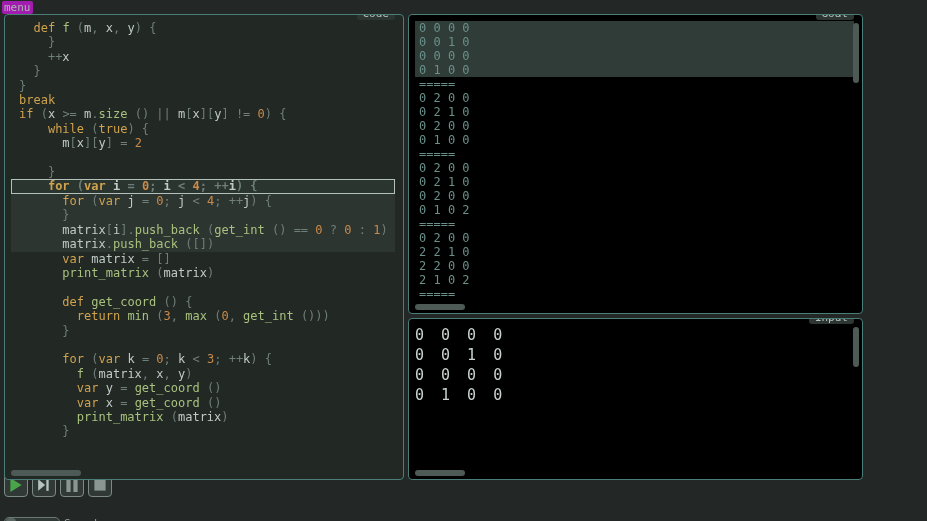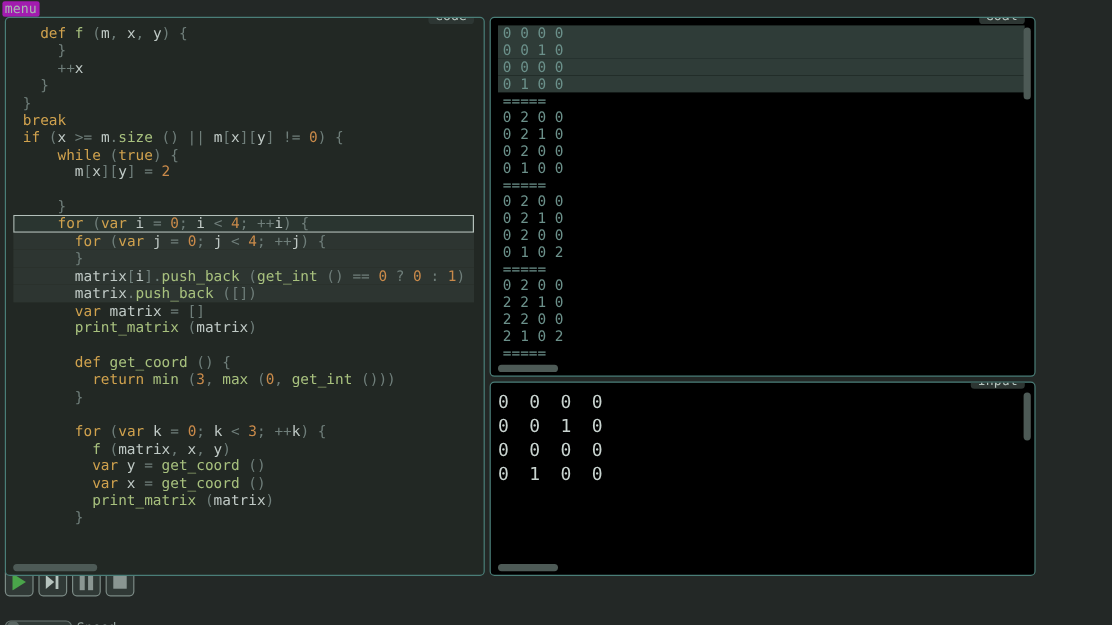--- a/index.html
+++ b/index.html
@@ -104,20 +104,21 @@
   .code { color: #8e9a96; }
   .kw  { color: #d0a24e; }      
   .id  { color: #c0cac6; }
   .fn  { color: #a8c17e; }      
   .num { color: #c98a4a; }
   .op  { color: #6f7e7a; }
   .br  { color: #6f7e7a; }
   .sel-line {
     background: #2a3530;
     box-shadow: 0 0 0 1px #b4c0bb inset;
+    font-weight: bold;
   }
   .dim-block { background: #2d3531; display:block; }
   .cline { display:block; padding: 0 8px; }
   
   .controls {
     height: 38px;
     display: flex;
     align-items: center;
     gap: 4px;
     padding: 4px 4px 0 4px;

